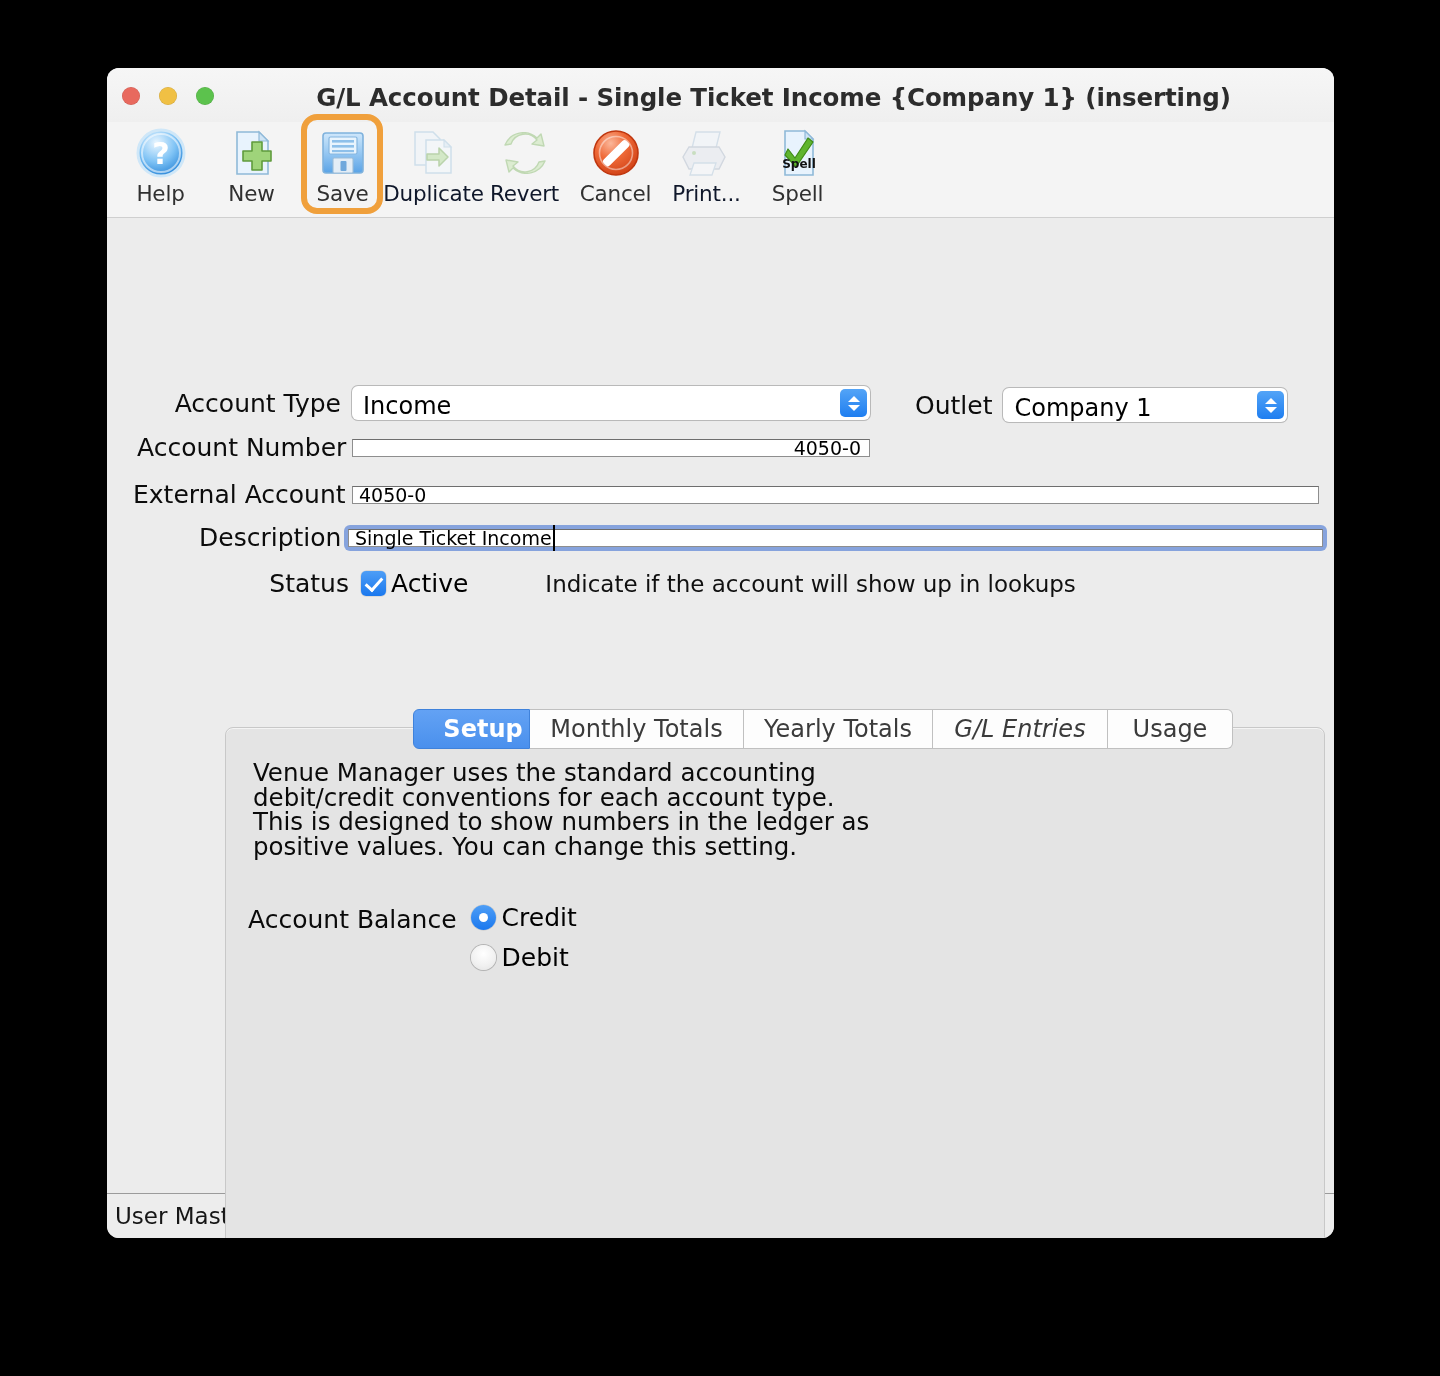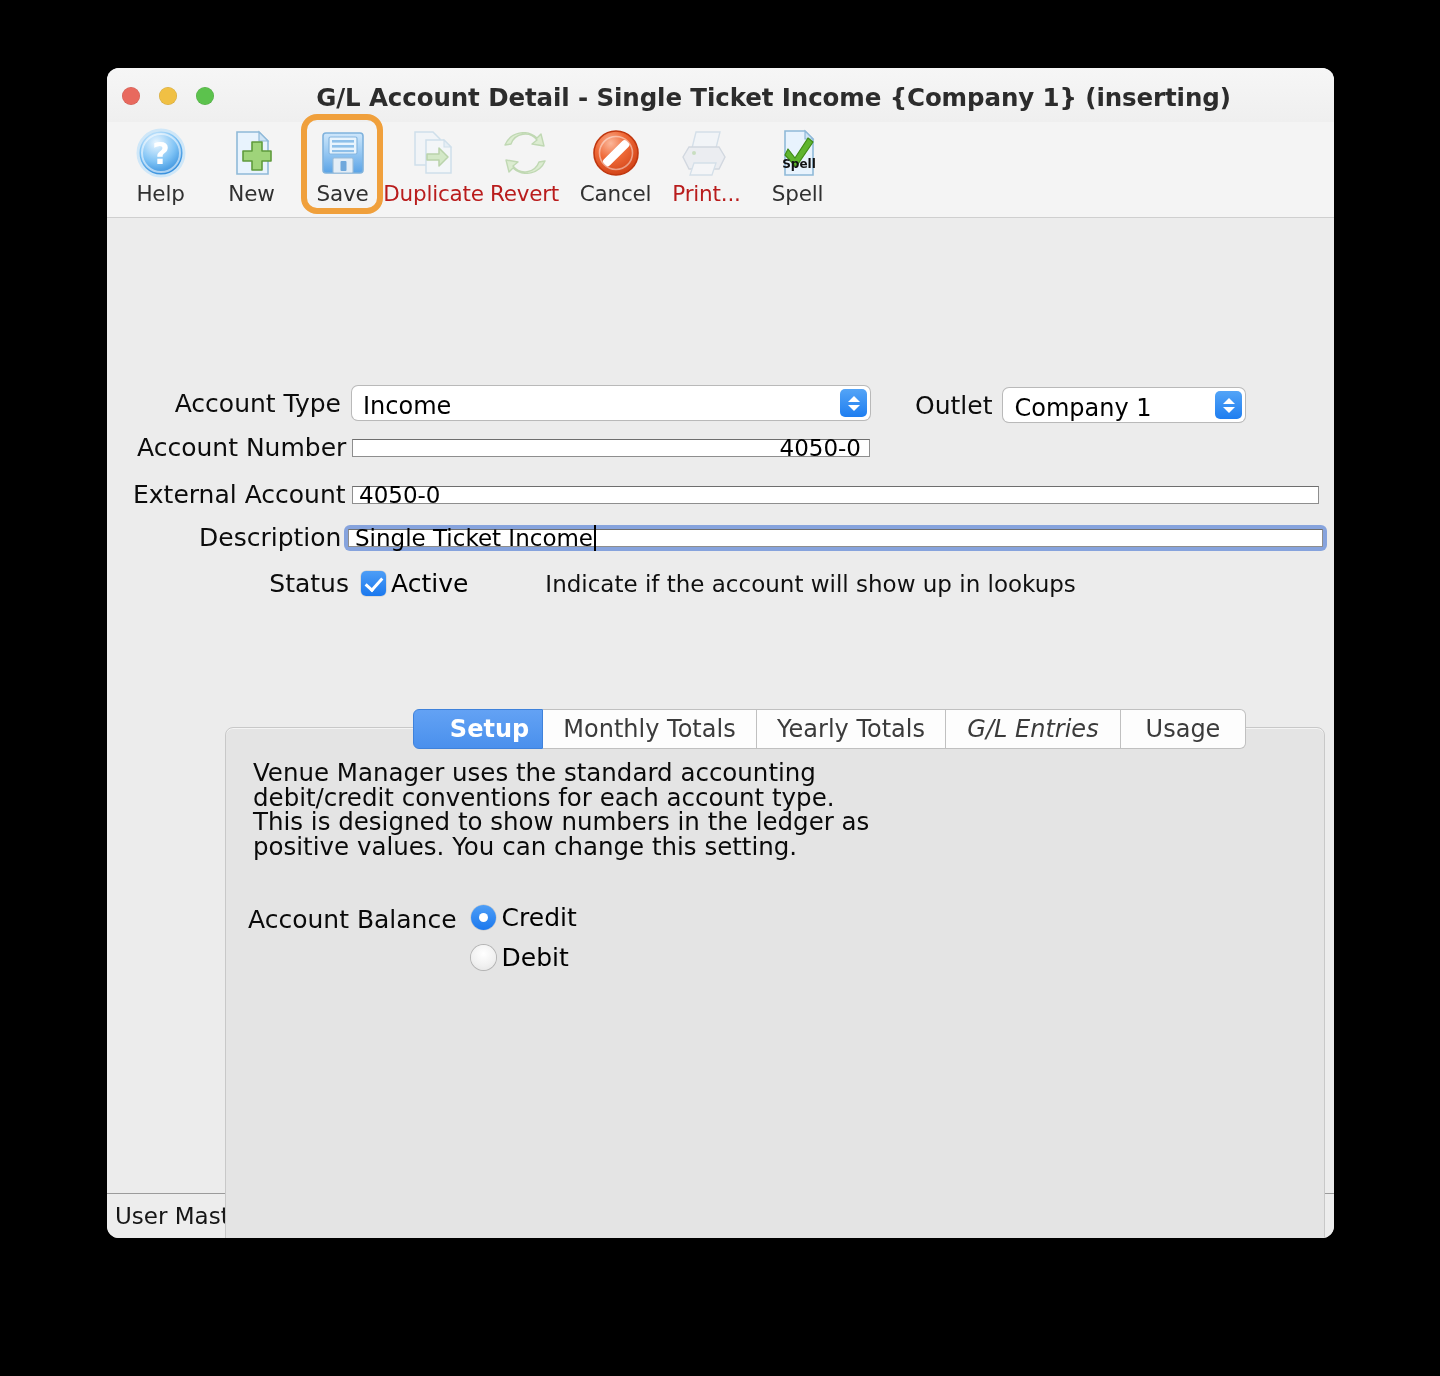--- a/index.html
+++ b/index.html
@@ -90,21 +90,21 @@
     justify-content: center;
   }
   .tb-icon svg { display: block; }
   .tb-label {
     margin-top: 1px;
     font-size: 21.5px;
     color: #303030;
     letter-spacing: -0.2px;
     white-space: nowrap;
   }
-  .tb-item.disabled .tb-label { color: #b91c1c; }
+  .tb-item.disabled .tb-label { color: #0f172a; }
   .tb-item.disabled .tb-icon { opacity: 0.42; }
   .tb-highlight {
     position: absolute;
     left: 4px; top: -8px;
     width: 82px; height: 100px;
     border: 6px solid #f0a03c;
     border-radius: 16px;
     box-sizing: border-box;
     pointer-events: none;
   }
@@ -164,21 +164,21 @@
 
   
   .tfield {
     background: #ffffff;
     border: 1px solid #8e8e8e;
     border-top-color: #6e6e6e;
     box-sizing: border-box;
     height: 18px;
     display: flex;
     align-items: center;
-    font-size: 23px;
+    font-size: 19px;
     color: #000;
     padding: 0 6px;
   }
   .tfield.rightalign { justify-content: flex-end; padding-right: 8px; }
   .focusring {
     padding: 4px;
     background: rgba(116,151,219,0.85);
     border-radius: 6px;
     box-sizing: border-box;
   }
@@ -455,21 +455,21 @@
         <span class="pv">Income</span>
         <span class="stepper">
           <i class="up"></i>
             <i class="down"></i>
         </span>
       </div>
     </div>
 
     <div class="row" style="left:808px; top:170px;">
       <div class="flabel">Outlet</div>
-      <div class="popup" style="width:242px; margin-left:11px;">
+      <div class="popup" style="width:284px; margin-left:11px;">
         <span class="pv">Company 1</span>
         <span class="stepper">
           <i class="up"></i>
             <i class="down"></i>
         </span>
       </div>
     </div>
 
     <div class="row" style="left:30px; top:215px;">
       <div class="flabel" style="width:204px;">Account Number</div>
@@ -498,21 +498,21 @@
     <div class="row" style="left:160px; top:351px;">
       <div class="flabel" style="width:82px;">Status</div>
       <div style="display:flex;align-items:center;margin-left:12px;">
         <span class="cbox"></span>
         <span class="cb-label">Active</span>
       </div>
       <div class="hint" style="margin-left:77px;">Indicate if the account will show up in lookups</div>
     </div>
 
     <div class="tabstrip">
-      <div class="tab active" style="width:130px;padding-left:39px;">
+      <div class="tab active" style="width:117px;padding-left:39px;">
         <span>Setup</span>
       </div>
       <div class="tab" style="width:214px;">
         <span>Monthly Totals</span>
       </div>
       <div class="tab" style="width:189px;">
         <span>Yearly Totals</span>
       </div>
       <div class="tab" style="width:175px;font-style:italic;">
         <span>G/L Entries</span>

